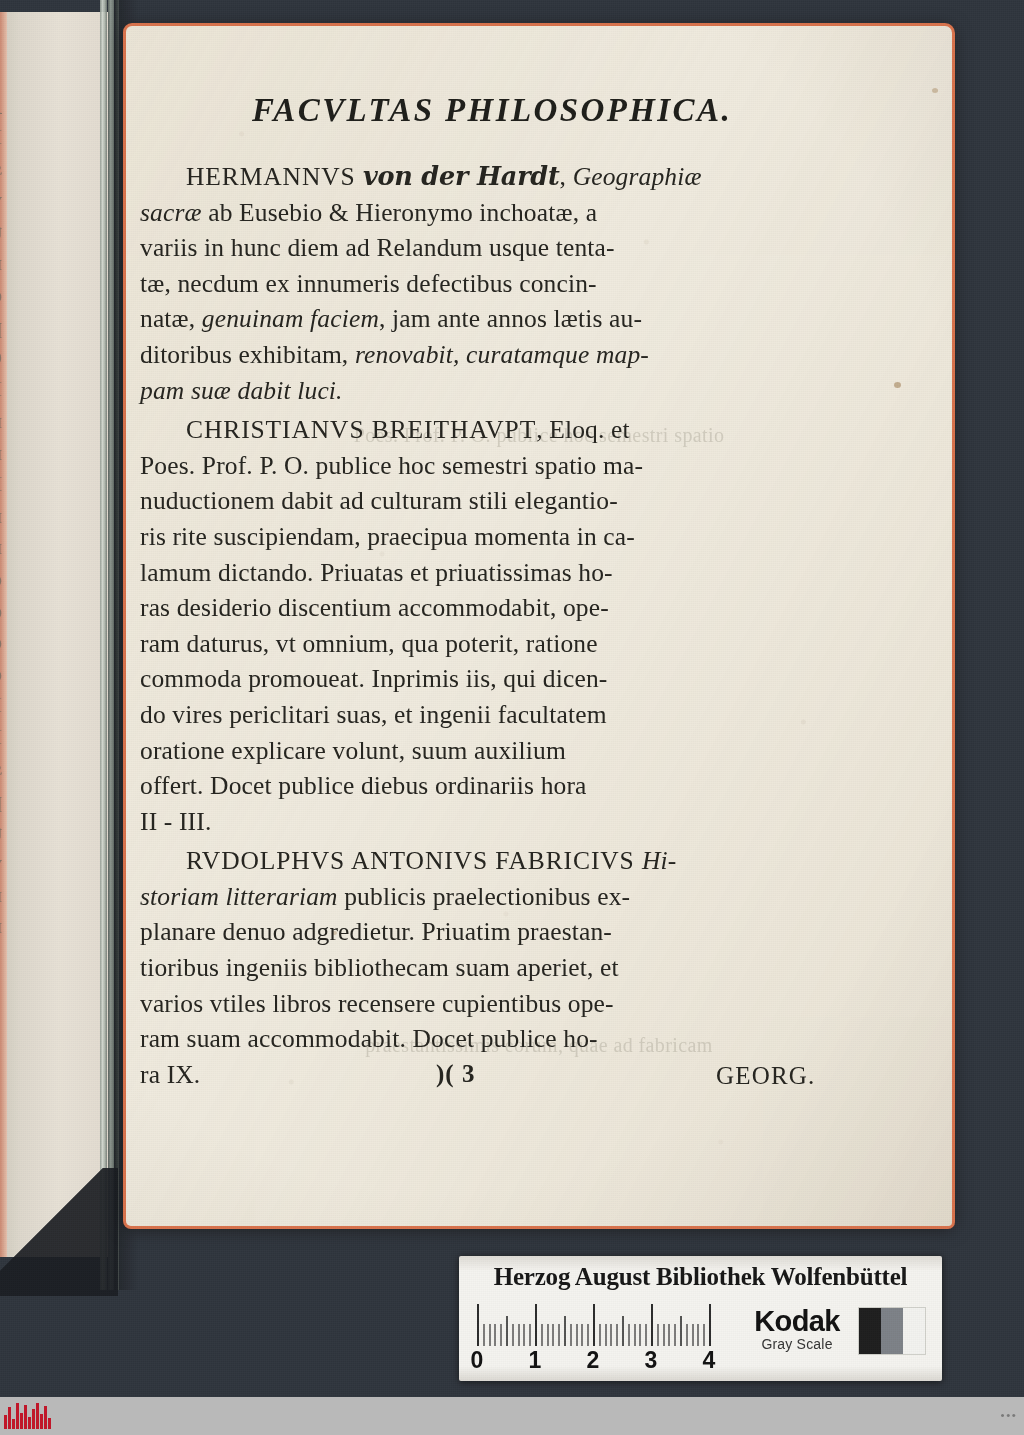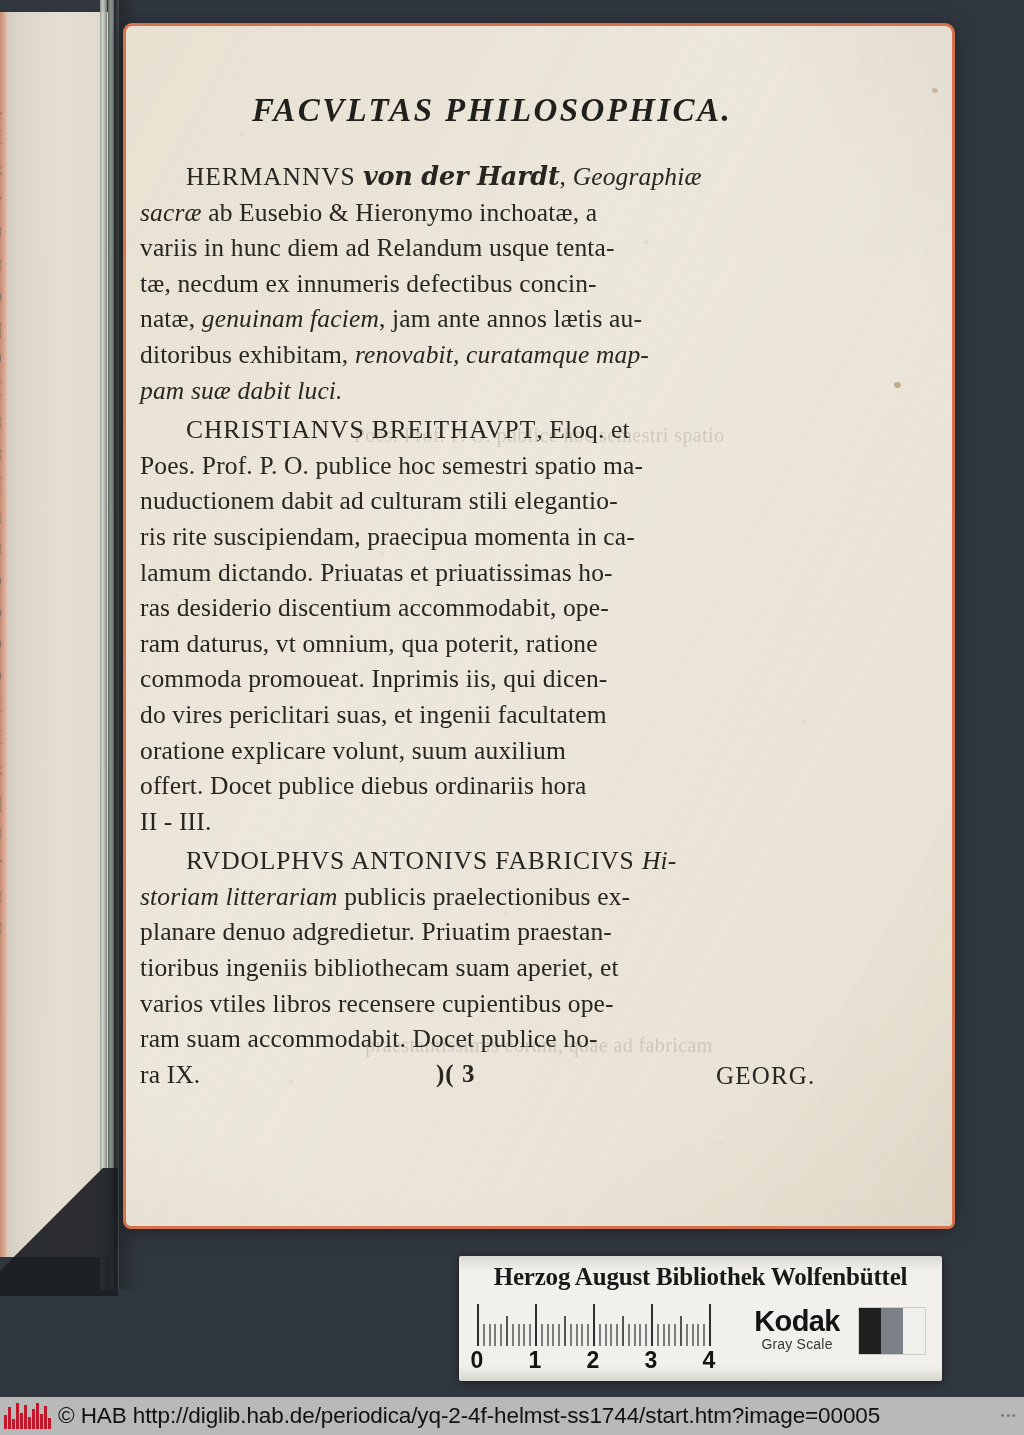--- a/index.html
+++ b/index.html
@@ -286,18 +286,14 @@
       <i style="height: 26px; background: rgb(192, 23, 42);"></i>
       <i style="height: 16px; background: rgb(192, 23, 42);"></i>
       <i style="height: 24px; background: rgb(192, 23, 42);"></i>
       <i style="height: 12px; background: rgb(192, 23, 42);"></i>
       <i style="height: 20px; background: rgb(192, 23, 42);"></i>
       <i style="height: 26px; background: rgb(192, 23, 42);"></i>
       <i style="height: 15px; background: rgb(192, 23, 42);"></i>
       <i style="height: 23px; background: rgb(192, 23, 42);"></i>
       <i style="height: 11px; background: rgb(192, 23, 42);"></i>
     </div>
-  <div class="url-text">
-    <span>© HAB</span>
-    <span>http://diglib.hab.de/periodica/yq-2-4f-helmst-ss1744/start.htm?image=00005</span>
-  </div>
   <div class="url-dots">•••</div>
 </div>
 
 </body></html>

